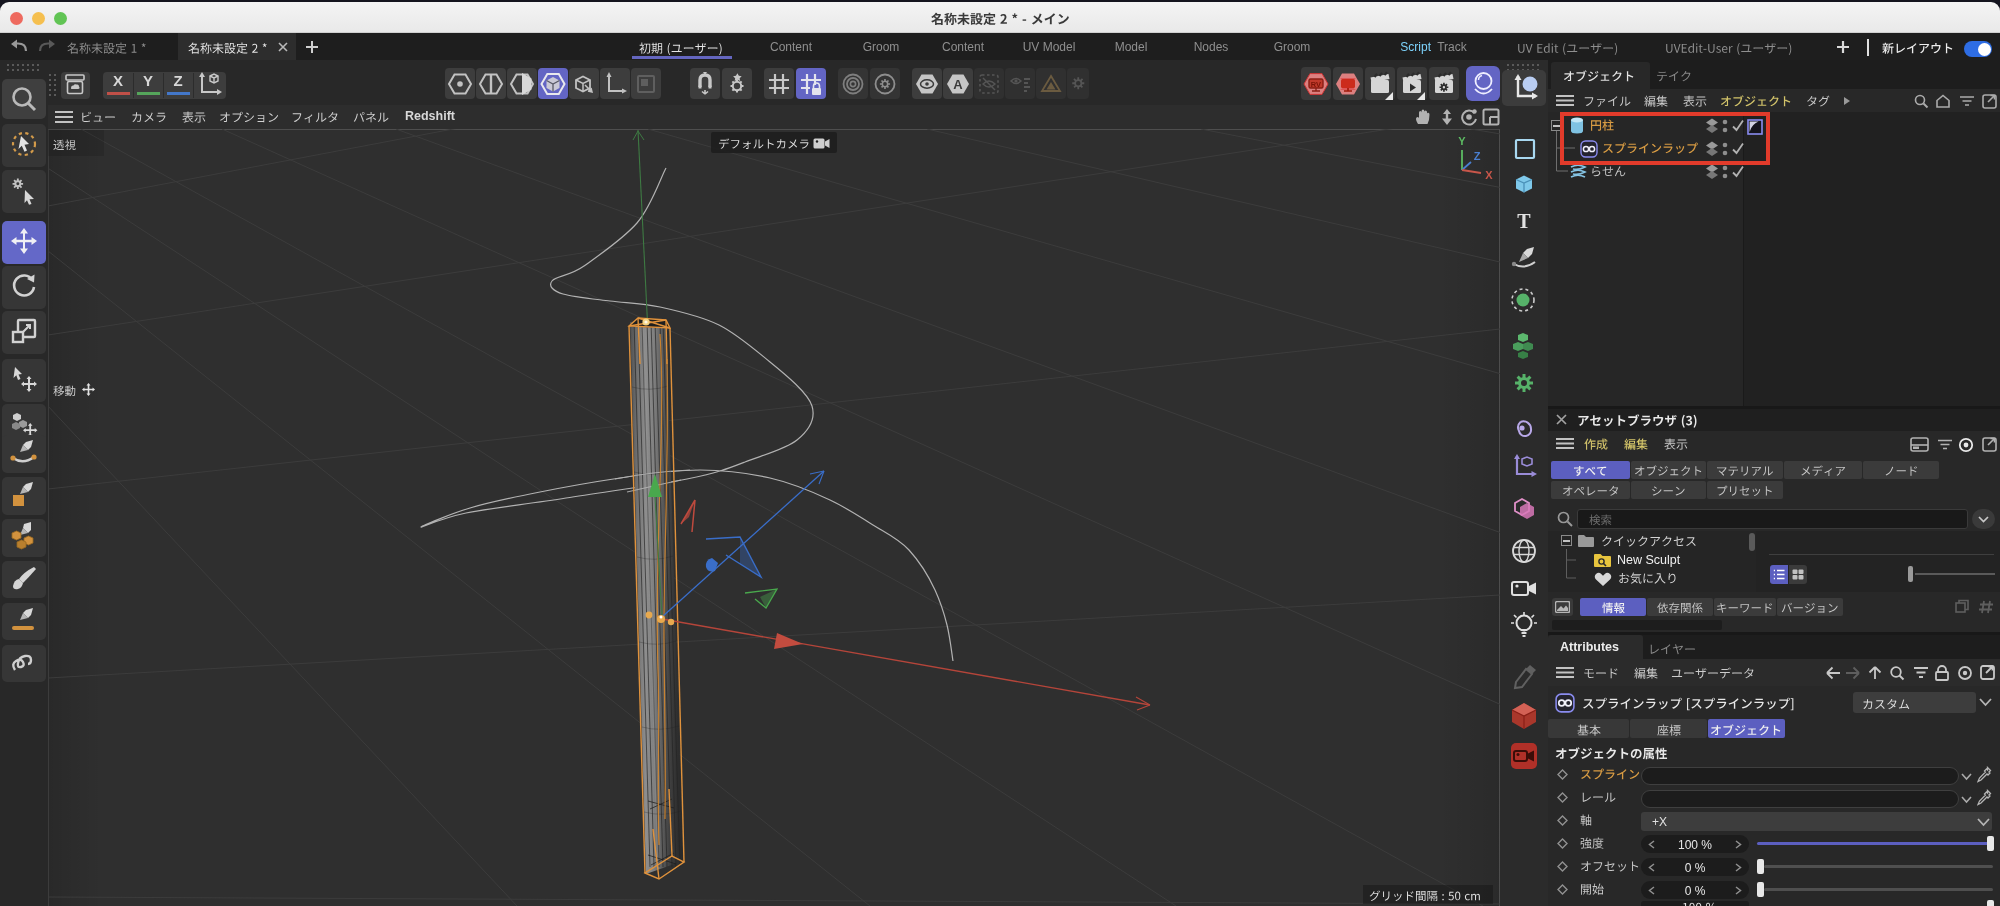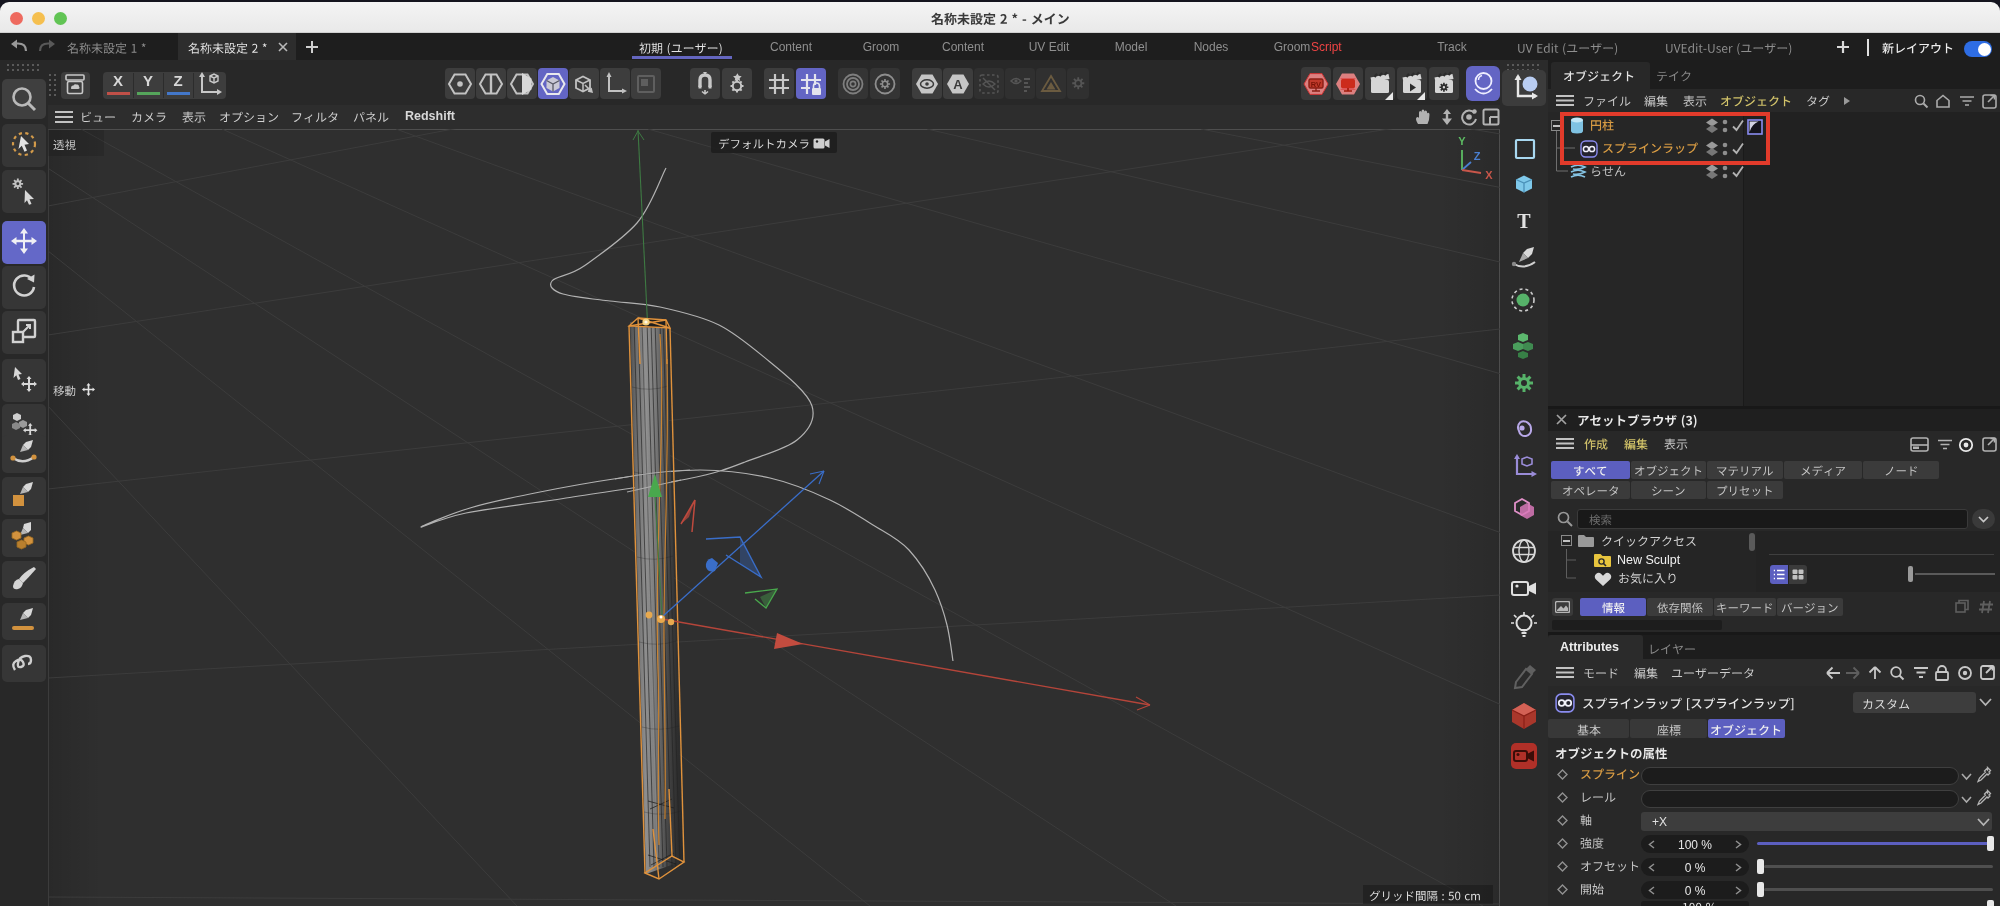--- a/index.html
+++ b/index.html
@@ -239,25 +239,25 @@
           <use href="#g23" x="3638"></use>
           <use href="#g24" x="4638"></use>
           <use href="#g23" x="5638"></use>
           <use href="#g25" x="6638"></use>
         </g>
       </svg></div>
     <div class="abs" style="left:632px;top:56px;width:100px;height:3px;background:#6466bf"></div>
     <div class="abs" style="left:731px;top:40px;width:120px;text-align:center;font-size:12px;color:#8f8f8f">Content</div>
     <div class="abs" style="left:821px;top:40px;width:120px;text-align:center;font-size:12px;color:#8f8f8f">Groom</div>
     <div class="abs" style="left:903px;top:40px;width:120px;text-align:center;font-size:12px;color:#8f8f8f">Content</div>
-    <div class="abs" style="left:989px;top:40px;width:120px;text-align:center;font-size:12px;color:#8f8f8f">UV Edit</div>
+    <div class="abs" style="left:989px;top:40px;width:120px;text-align:center;font-size:12px;color:#8f8f8f">UV Model</div>
     <div class="abs" style="left:1071px;top:40px;width:120px;text-align:center;font-size:12px;color:#8f8f8f">Model</div>
     <div class="abs" style="left:1151px;top:40px;width:120px;text-align:center;font-size:12px;color:#8f8f8f">Nodes</div>
     <div class="abs" style="left:1232px;top:40px;width:120px;text-align:center;font-size:12px;color:#8f8f8f">Groom</div>
-    <div class="abs" style="left:1311px;top:40px;width:120px;text-align:left;font-size:12px;color:#ef4444">Script</div>
+    <div class="abs" style="left:1311px;top:40px;width:120px;text-align:right;font-size:12px;color:#7dd3fc">Script</div>
     <div class="abs" style="left:1392px;top:40px;width:120px;text-align:center;font-size:12px;color:#8f8f8f">Track</div>
     <div style="position:absolute;left:1517.4px;top:40px;line-height:0"><svg width="102" height="17" style="overflow:visible">
         <g transform="translate(0,12.7) scale(0.012000,-0.012000)" fill="#8f8f8f">
           <use href="#g26" x="0"></use>
           <use href="#g27" x="721"></use>
           <use href="#g28" x="1596"></use>
           <use href="#g29" x="2185"></use>
           <use href="#g30" x="2805"></use>
           <use href="#g31" x="3080"></use>
           <use href="#g21" x="3757"></use>

